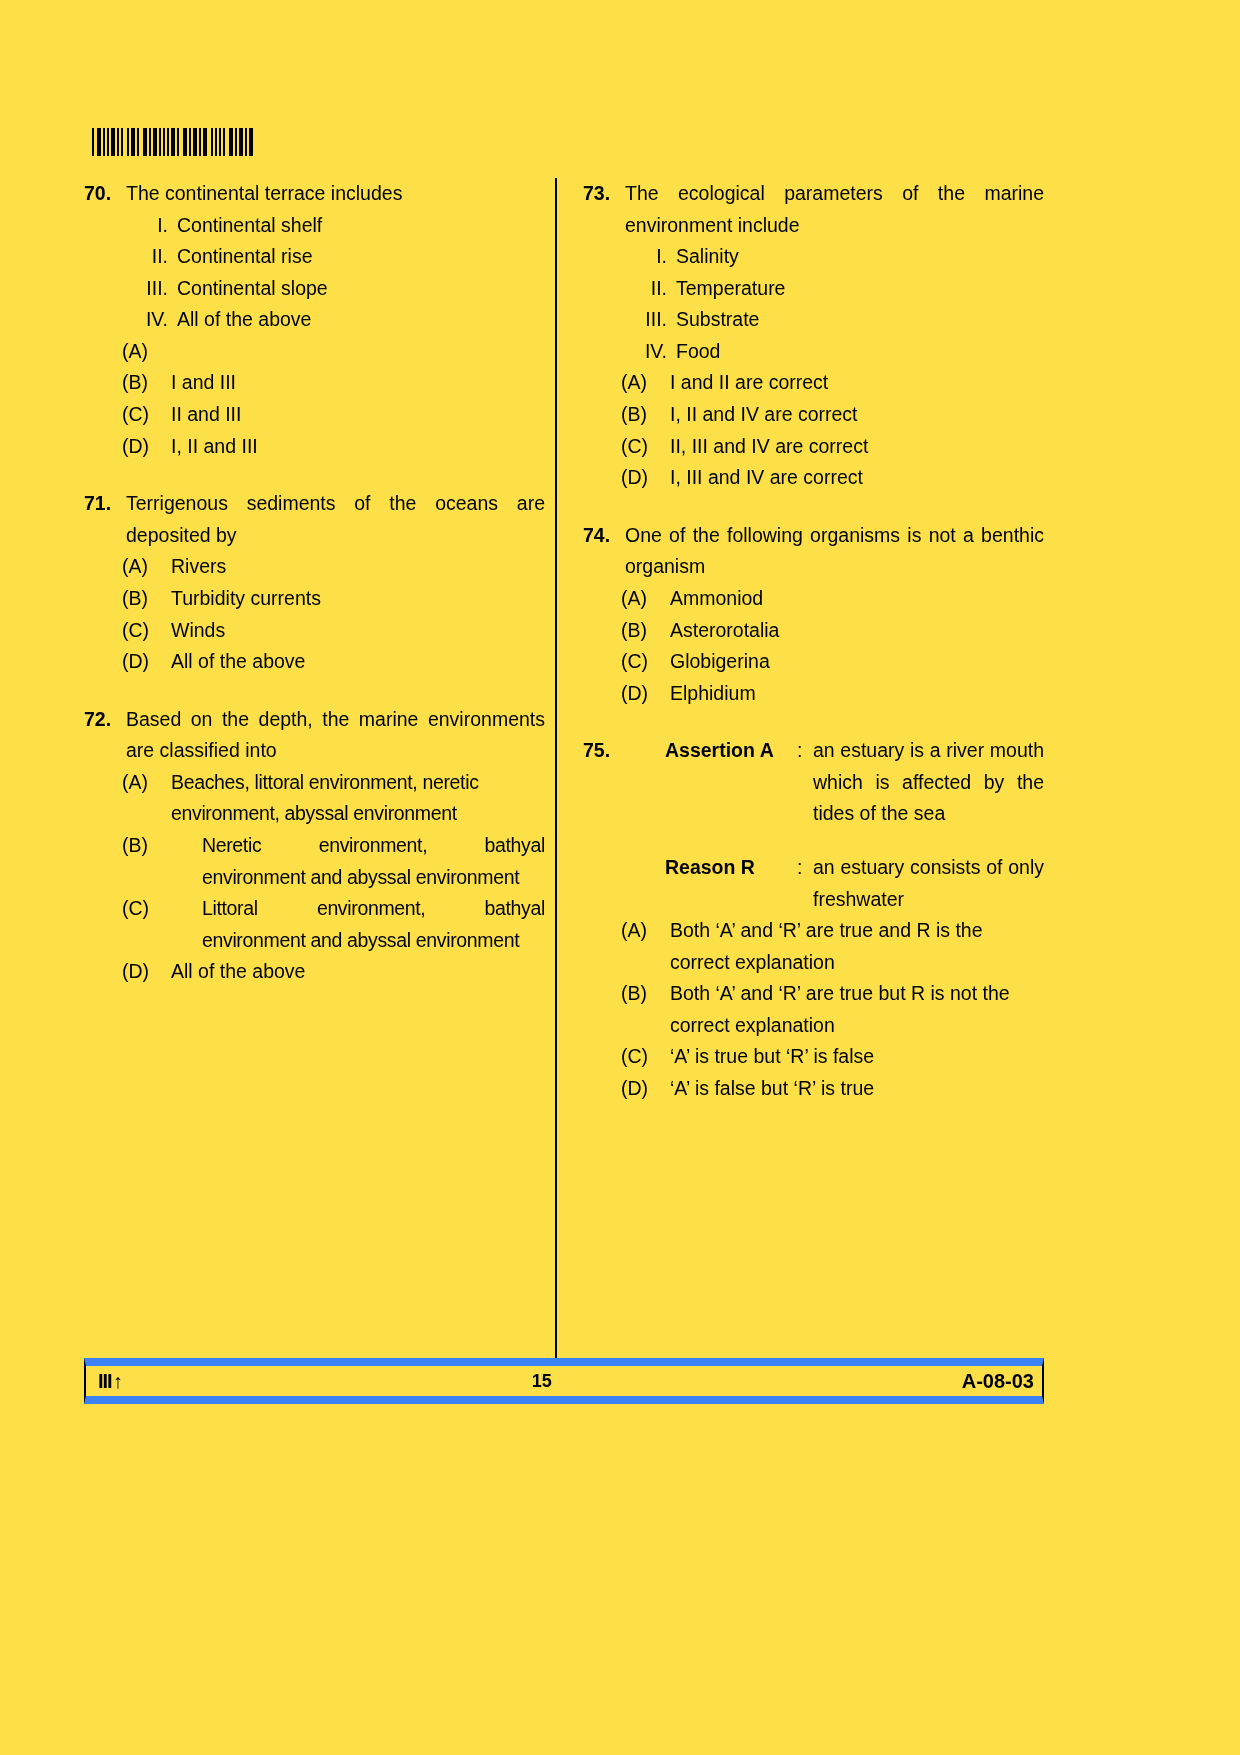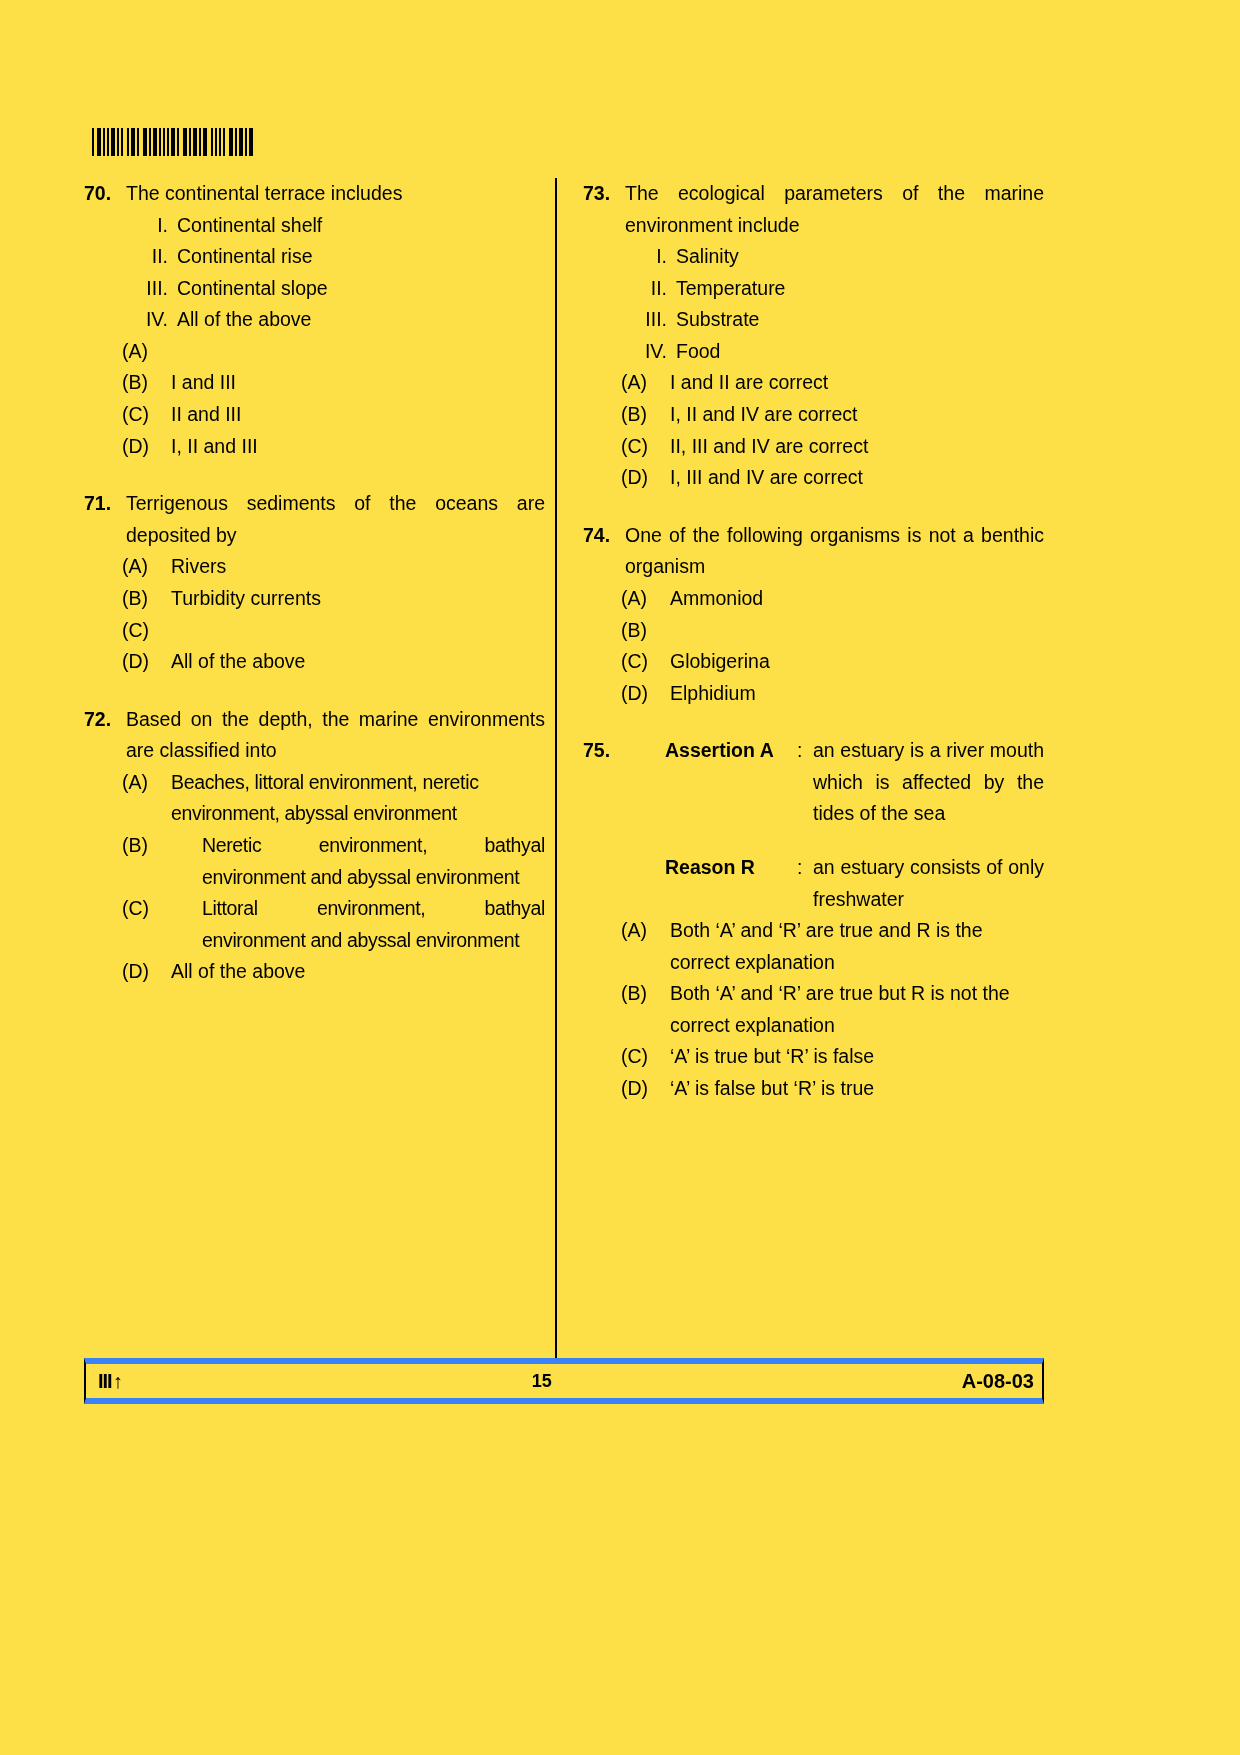--- a/index.html
+++ b/index.html
@@ -147,21 +147,21 @@
   }
   .ar-gap { height: 22px; }
 
   
   .footer {
     position: absolute;
     left: 84px;
     top: 1358px;
     width: 960px;
     height: 46px;
-    border: 6px solid #3b82f6;
+    border: 8px solid #3b82f6;
     border-left: 2px solid #000;
     border-right: 2px solid #000;
     box-sizing: border-box;
     display: flex;
     align-items: center;
     gap: 8px;
   }
   .footer-left {
     flex: 0 0 auto;
     padding-left: 12px;
@@ -282,20 +282,21 @@
           <li class="opt">
             <span class="opt-label">(A)</span>
             <span class="opt-text">Rivers</span>
           </li>
           <li class="opt">
             <span class="opt-label">(B)</span>
             <span class="opt-text">Turbidity currents</span>
           </li>
           <li class="opt">
             <span class="opt-label">(C)</span>
+            <span class="opt-text">Winds</span>
           </li>
           <li class="opt">
             <span class="opt-label">(D)</span>
             <span class="opt-text">All of the above</span>
           </li>
         </ul>
       </div>
 
       <div class="q">
         <div class="q-head">
@@ -376,20 +377,21 @@
           <span class="q-num">74.</span>
           <span class="q-stem justify">One of the following organisms is not a benthic organism</span>
         </div>
         <ul class="opt-list">
           <li class="opt">
             <span class="opt-label">(A)</span>
             <span class="opt-text">Ammoniod</span>
           </li>
           <li class="opt">
             <span class="opt-label">(B)</span>
+            <span class="opt-text">Asterorotalia</span>
           </li>
           <li class="opt">
             <span class="opt-label">(C)</span>
             <span class="opt-text">Globigerina</span>
           </li>
           <li class="opt">
             <span class="opt-label">(D)</span>
             <span class="opt-text">Elphidium</span>
           </li>
         </ul>

